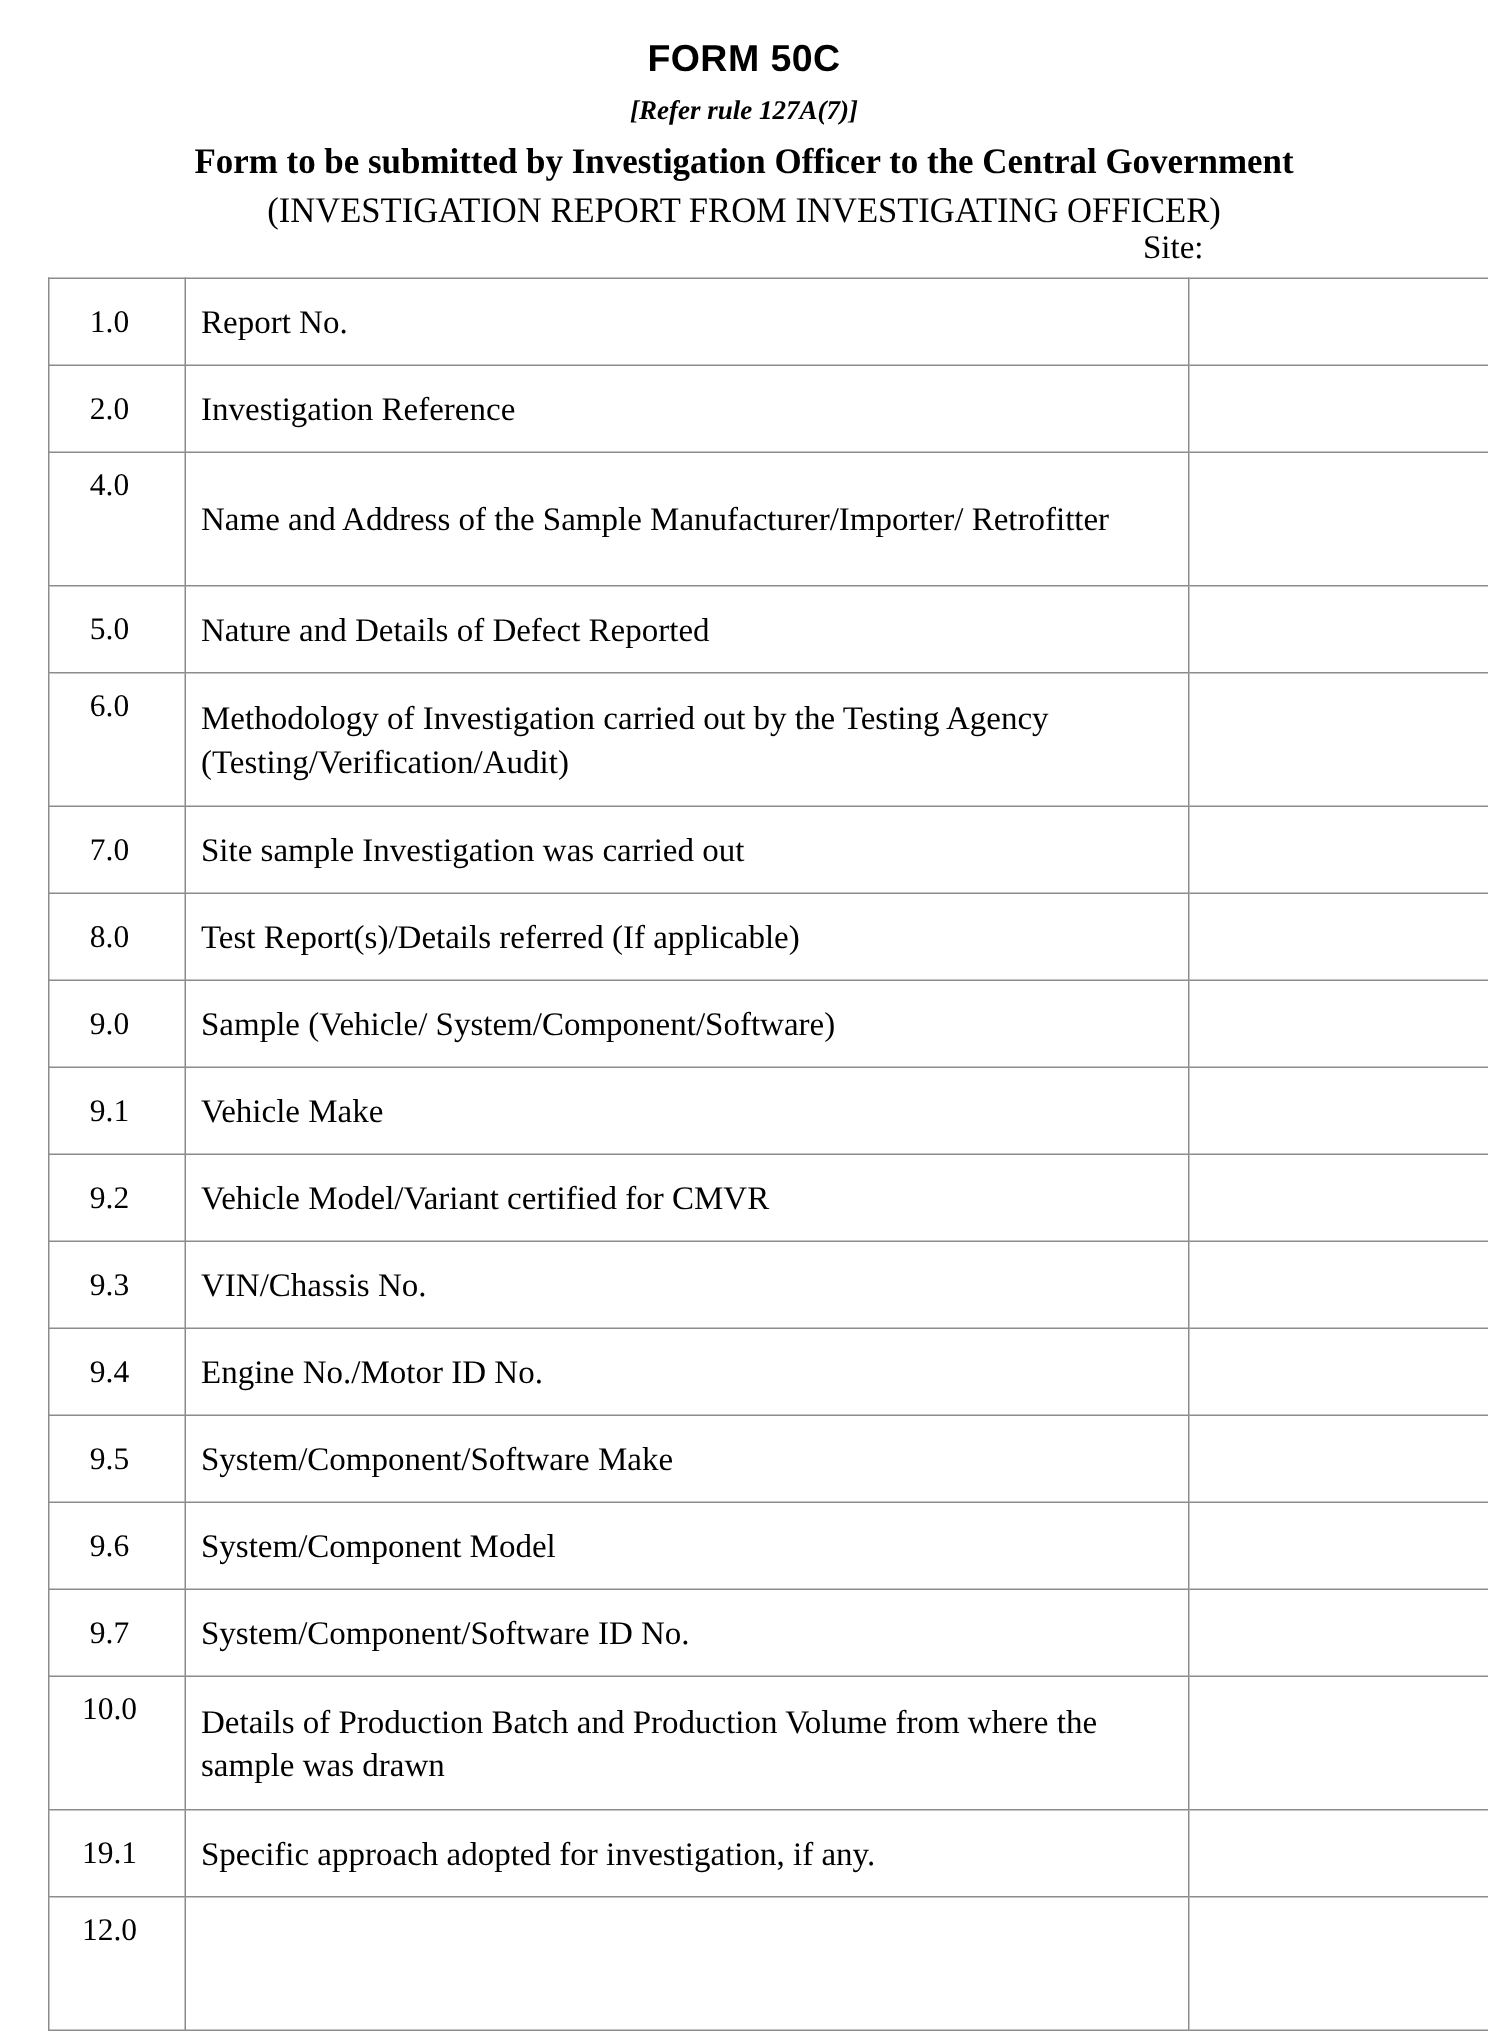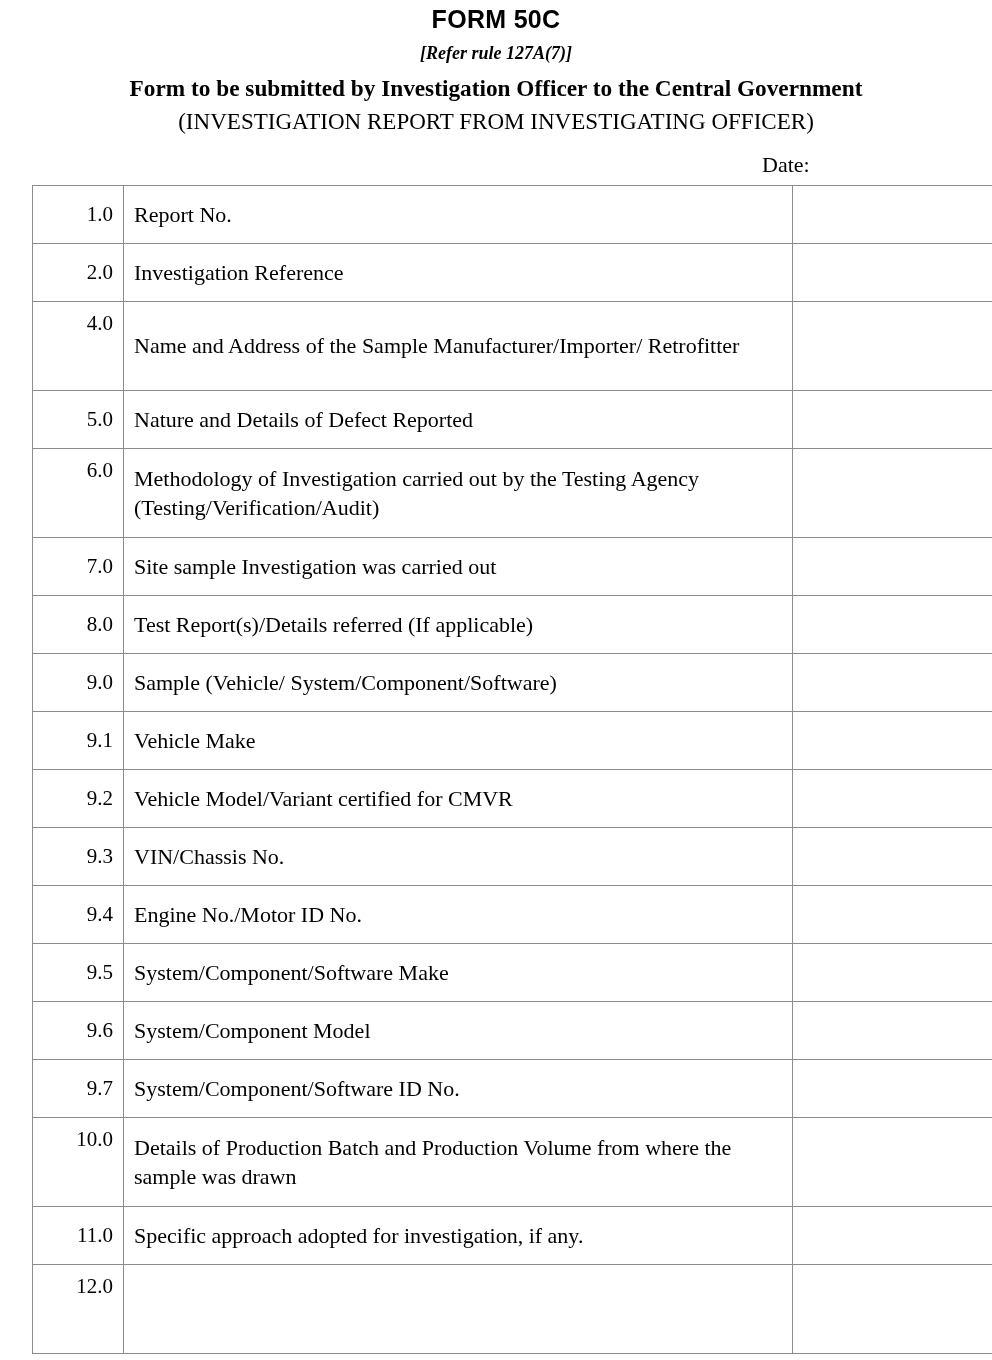--- a/index.html
+++ b/index.html
@@ -19,21 +19,21 @@
   .page {
     position: relative;
     width: 992px;
     height: 1360px;
     box-sizing: border-box;
   }
 
   
   .heading {
     text-align: center;
-    padding-top: 4px;
+    padding-top: 24px;
   }
   .form-title {
     font-family: "Liberation Sans", "DejaVu Sans", sans-serif;
     font-weight: bold;
     font-size: 25px;
     letter-spacing: 0.3px;
     line-height: 30px;
     margin: 0;
   }
   .rule-ref {
@@ -84,21 +84,21 @@
     table-layout: fixed;
   }
   table.form-table td {
     border: 1px solid #8c8c8c;
     vertical-align: middle;
     padding: 0;
     background: #ffffff;
   }
   table.form-table td.c-num {
     width: 80px;
-    text-align: right;
+    text-align: center;
     font-size: 21px;
     padding: 6px 10px 7px 0;
     white-space: nowrap;
   }
   table.form-table td.c-label {
     width: 650px;
     font-size: 22px;
     line-height: 29px;
     padding: 7px 8px 8px 10px;
   }
@@ -123,21 +123,21 @@
 
 <div class="page">
 
   <div class="heading">
     <div class="form-title">FORM 50C</div>
     <div class="rule-ref">[Refer rule 127A(7)]</div>
     <div class="subtitle-bold">Form to be submitted by Investigation Officer to the Central Government</div>
     <div class="subtitle-caps">(INVESTIGATION REPORT FROM INVESTIGATING OFFICER)</div>
   </div>
 
-  <div class="date-line">Date:</div>
+  <div class="date-line">Site:</div>
 
   <div class="form-table-wrap">
     <table class="form-table">
       <tbody id="table-body">
           <tr class="one-line">
             <td class="c-num">1.0</td>
             <td class="c-label">
               <span class="label-text">Report No.</span>
             </td>
             <td class="c-value"></td>
@@ -241,21 +241,21 @@
             <td class="c-value"></td>
           </tr>
           <tr class="two-line">
             <td class="c-num">10.0</td>
             <td class="c-label">
               <span class="label-text">Details of Production Batch and Production Volume from where the sample was drawn</span>
             </td>
             <td class="c-value"></td>
           </tr>
           <tr class="one-line">
-            <td class="c-num">11.0</td>
+            <td class="c-num">19.1</td>
             <td class="c-label">
               <span class="label-text">Specific approach adopted for investigation, if any.</span>
             </td>
             <td class="c-value"></td>
           </tr>
           <tr class="two-line">
             <td class="c-num">12.0</td>
             <td class="c-label"></td>
             <td class="c-value"></td>
           </tr>

